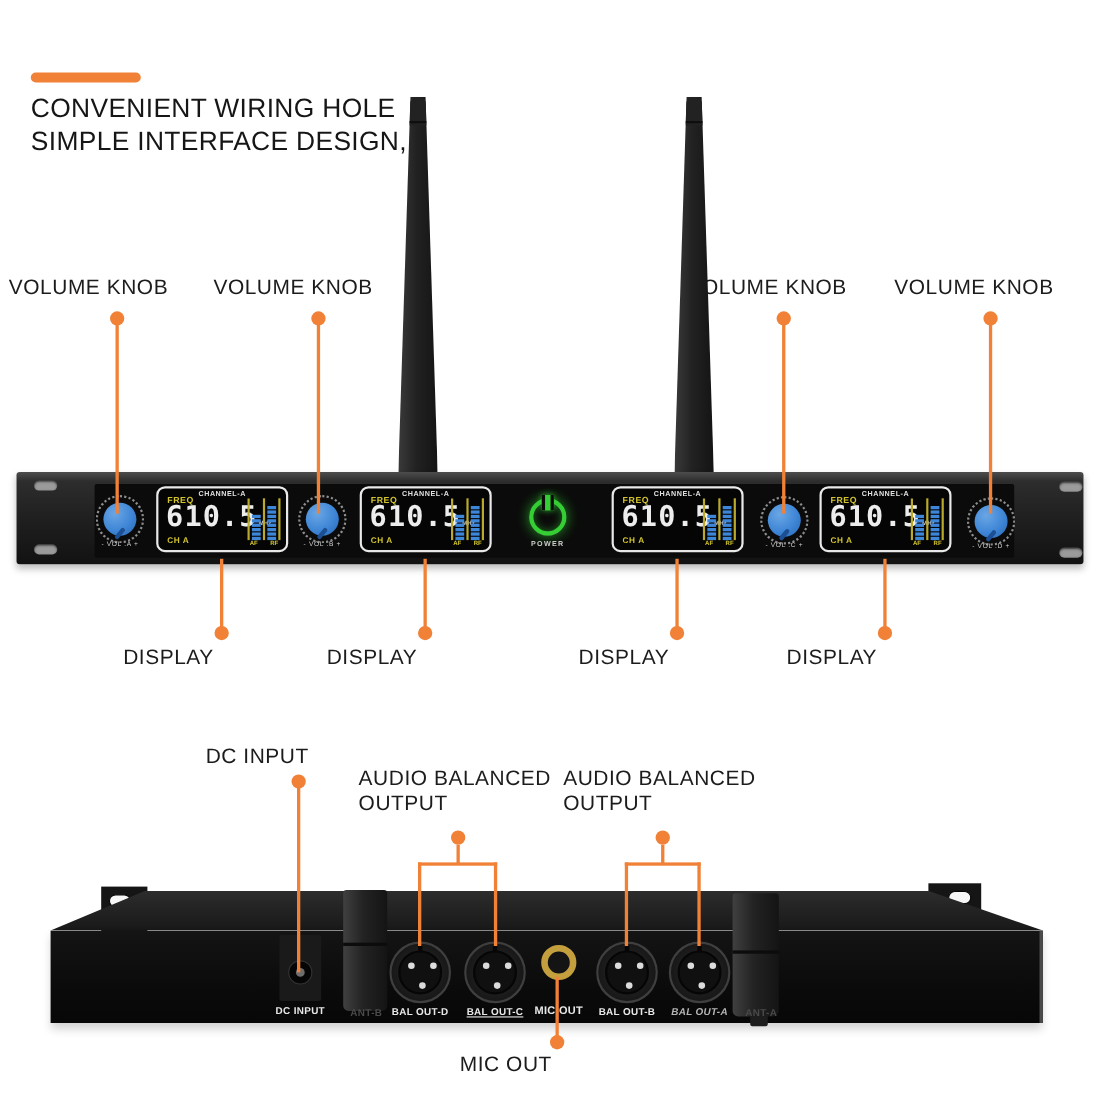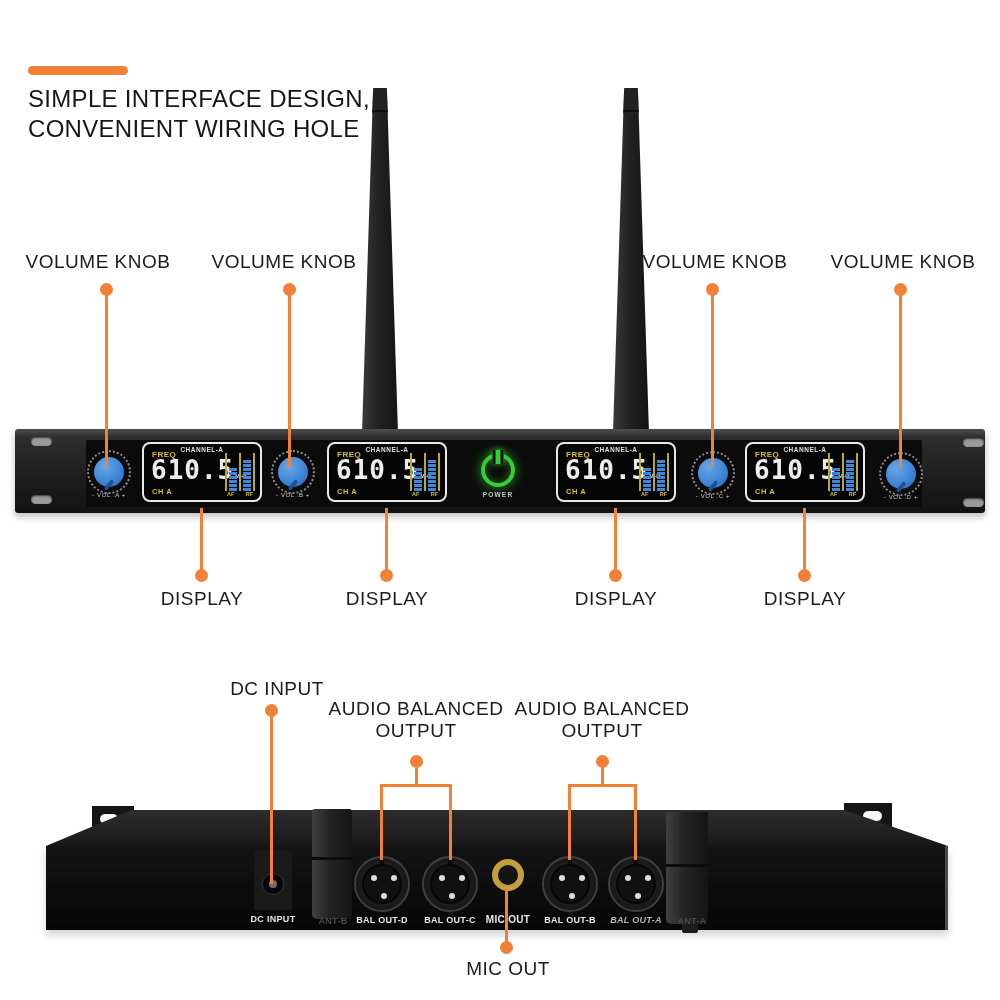--- a/index.html
+++ b/index.html
@@ -14,21 +14,21 @@
 
   
   .title{left:28px;top:20px;font-size:34px;font-weight:bold;letter-spacing:-0.5px;
          background:linear-gradient(180deg,var(--title-grad-top),var(--title-grad-bottom));
          -webkit-background-clip:text;background-clip:text;color:transparent;
          filter:drop-shadow(1px 2px 0 rgba(140,120,110,0.35));white-space:nowrap;}
   .title-underline{left:28px;top:66px;width:100px;height:9px;border-radius:5px;background:var(--accent);}
   .subtitle{left:28px;top:84px;font-size:24px;line-height:30px;color:#161616;letter-spacing:0.3px;}
 
   
-  .co-label{font-size:19px;color:#1c1c1c;letter-spacing:0.5px;text-align:center;white-space:nowrap;}
+  .co-label{font-size:19px;color:#1c1c1c;letter-spacing:0.5px;white-space:nowrap;}
   .co-dot{width:13px;height:13px;border-radius:50%;background:var(--accent);z-index:7;}
   .co-line{width:3px;background:var(--accent);z-index:6;}
   .co-hline{height:3px;background:var(--accent);z-index:6;}
 
   
   .antenna{top:88px;width:36px;height:345px;z-index:1;
            background:linear-gradient(90deg,#3a3a3a,#222 45%,#141414);
            clip-path:polygon(31% 0,69% 0,100% 100%,0 100%);}
   .antenna .cap{position:absolute;left:10px;top:0;width:16px;height:26px;border-radius:8px 8px 0 0;background:#222;}
   .antenna .seam{position:absolute;left:9px;top:22px;width:18px;height:2px;background:#0e0e0e;}
@@ -104,22 +104,22 @@
     border:6px solid var(--mic-gold);z-index:4;}
   .ant-tip{left:682px;top:922px;width:16px;height:11px;background:#1d1d1d;border-radius:2px;z-index:3;}
 </style>
 </head>
 <body>
 
 <div class="stage">
 
   <div class="abs title-underline"></div>
   <div class="abs subtitle">
+    <div>CONVENIENT WIRING HOLE</div>
     <div>SIMPLE INTERFACE DESIGN,</div>
-    <div>CONVENIENT WIRING HOLE</div>
   </div>
 
   <div class="abs co-label" style="left:8px;top:251px;width:180px;">VOLUME KNOB</div>
   <div class="abs co-label" style="left:194px;top:251px;width:180px;">VOLUME KNOB</div>
   <div class="abs co-label" style="left:625px;top:251px;width:180px;">VOLUME KNOB</div>
   <div class="abs co-label" style="left:813px;top:251px;width:180px;">VOLUME KNOB</div>
   <div class="abs co-dot" style="left:100px;top:283px;"></div>
   <div class="abs co-dot" style="left:283px;top:283px;"></div>
   <div class="abs co-dot" style="left:706px;top:283px;"></div>
   <div class="abs co-dot" style="left:894px;top:283px;"></div>
@@ -383,21 +383,21 @@
   </div>
   <div class="abs port-label" style="left:342px;top:915px;width:80px;">BAL OUT-D</div>
 
   <div class="abs xlr" style="left:422px;top:856px;">
     <div class="inner"></div>
     <div class="notch"></div>
     <div class="pin" style="left:15px;top:17px;"></div>
     <div class="pin" style="left:35px;top:17px;"></div>
     <div class="pin" style="left:25px;top:35px;"></div>
   </div>
-  <div class="abs port-label" style="left:410px;top:915px;width:80px;">BAL OUT-C</div>
+  <div class="abs port-label" style="left:410px;top:915px;width:80px;text-decoration:underline;">BAL OUT-C</div>
 
   <div class="abs mic-jack"></div>
   <div class="abs port-label" style="left:468px;top:914px;width:80px;font-size:10px;">MIC OUT</div>
 
   <div class="abs xlr" style="left:542px;top:856px;">
     <div class="inner"></div>
     <div class="notch"></div>
     <div class="pin" style="left:15px;top:17px;"></div>
     <div class="pin" style="left:35px;top:17px;"></div>
     <div class="pin" style="left:25px;top:35px;"></div>

